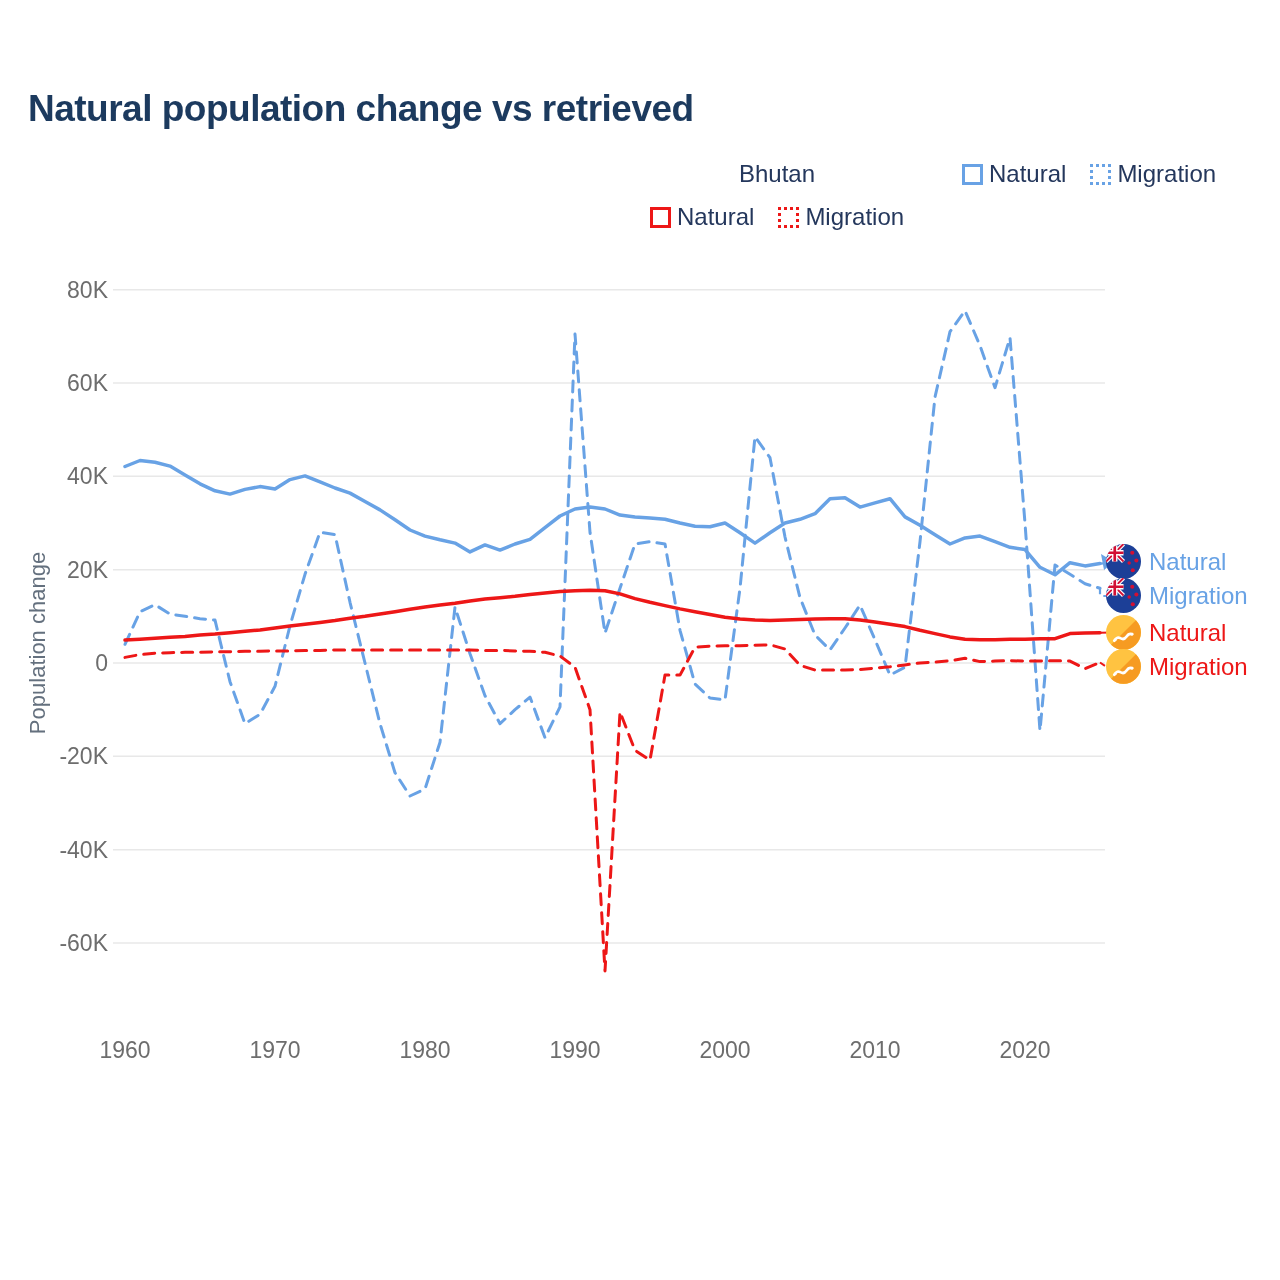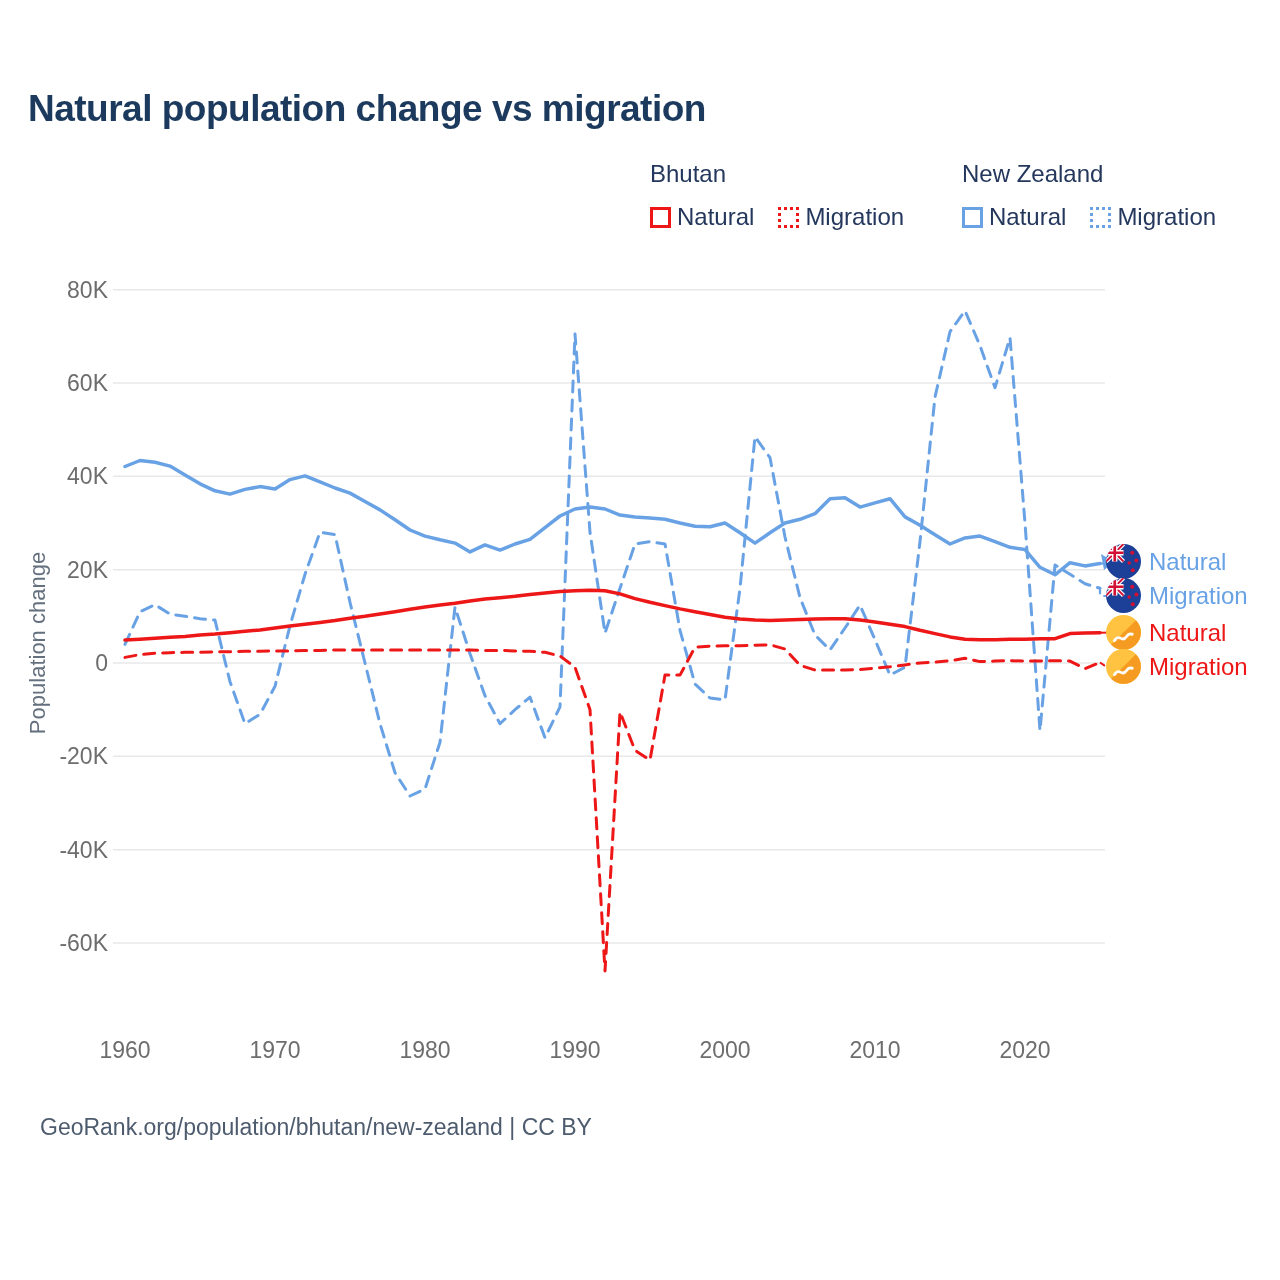--- a/index.html
+++ b/index.html
@@ -2,21 +2,21 @@
 <html><head>
 <meta charset="utf-8">
 <style>
   html,body{margin:0;padding:0;background:#ffffff;}
   .page{position:relative;width:1280px;height:1280px;background:#fff;overflow:hidden;
         font-family:"Liberation Sans","DejaVu Sans",sans-serif;}
   #chart-svg{position:absolute;left:0;top:0;}
   .page-title{position:absolute;left:28px;top:88px;margin:0;font-size:37px;font-weight:700;
               color:#1c3a5e;letter-spacing:-0.5px;}
   .legend-group{position:absolute;top:160px;}
-  .legend-group.bhutan{left:650px;}
+  .legend-group.bhutan{left:650px;text-align:center;}
   .legend-group.nz{left:962px;}
   .legend-country{font-size:24px;color:#24375c;margin:0 0 15px 0;font-weight:400;}
   .legend-items{display:flex;gap:24px;align-items:center;}
   .legend-item{display:flex;align-items:center;gap:6px;}
   .swatch{width:21px;height:21px;box-sizing:border-box;background:#fff;}
   .swatch.red-solid{border:3px solid #ed1717;}
   .swatch.red-dotted{border:3px dotted #ed1717;}
   .swatch.blue-solid{border:3px solid #68a2e5;}
   .swatch.blue-dotted{border:3px dotted #68a2e5;}
   .legend-label{font-size:24px;color:#24375c;}
@@ -27,38 +27,37 @@
   .flag{width:35px;height:35px;display:block;}
   .footer{position:absolute;left:40px;top:1108px;font-size:23px;color:#4d5b6e;line-height:39px;}
   .tick{font-size:23px;fill:#6d6d6d;}
   .axis-title{font-size:22px;fill:#64707e;}
 </style>
 </head>
 <body>
 
 <div class="page">
 
-  <h1 class="page-title">Natural population change vs migration</h1>
+  <h1 class="page-title">Natural population change vs retrieved</h1>
 
   <div class="legend-group bhutan">
     <p class="legend-country">Bhutan</p>
     <div class="legend-items">
       <div class="legend-item">
         <span class="swatch red-solid"></span>
         <span class="legend-label">Natural</span>
       </div>
       <div class="legend-item">
         <span class="swatch red-dotted"></span>
         <span class="legend-label">Migration</span>
       </div>
     </div>
   </div>
 
   <div class="legend-group nz">
-    <p class="legend-country">New Zealand</p>
     <div class="legend-items">
       <div class="legend-item">
         <span class="swatch blue-solid"></span>
         <span class="legend-label">Natural</span>
       </div>
       <div class="legend-item">
         <span class="swatch blue-dotted"></span>
         <span class="legend-label">Migration</span>
       </div>
     </div>
@@ -163,16 +162,15 @@
       <circle cx="17" cy="17" r="17" fill="#ffc341"></circle>
       <path d="M 4.98 29.02 L 29.02 4.98 A 17 17 0 0 1 4.98 29.02 Z" fill="#f69b22"></path>
       <path d="M 8 25 q 3 -4.5 6 -2.5 q 3.5 2.2 6 -1.5 q 2 -3.5 5.5 -2.5" fill="none" stroke="#fff" stroke-width="2.6" stroke-linecap="round"></path>
       <circle cx="9" cy="24.2" r="1.4" fill="#fff"></circle>
       <circle cx="25" cy="18.8" r="1.4" fill="#fff"></circle>
     </svg>
     <span class="txt">Migration</span>
   </div>
 
   <div class="footer">
-    <div>GeoRank.org/population/bhutan/new-zealand | CC BY</div>
   </div>
 
 </div>
 
 </body></html>

